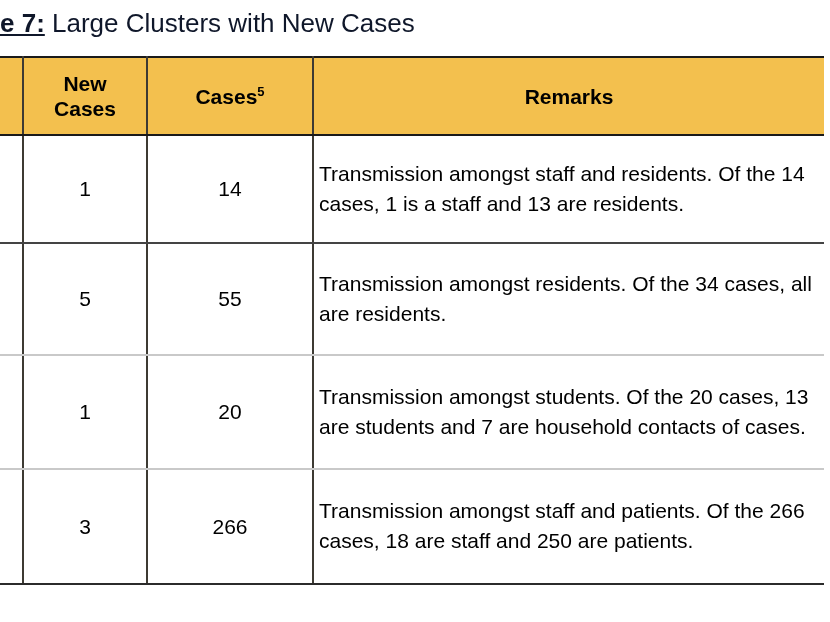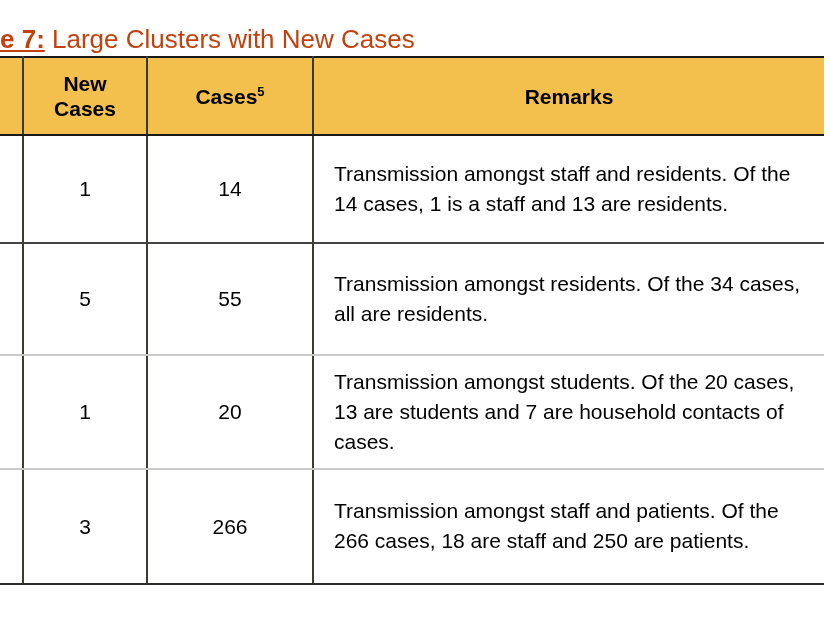--- a/index.html
+++ b/index.html
@@ -21,27 +21,27 @@
     position: relative;
     width: 830px;
     height: 622px;
     background: #ffffff;
   }
 
   
   .caption {
     position: absolute;
     left: 0px;
-    top: 22px;
+    top: 6px;
     width: 830px;
     height: 40px;
     font-size: 26px;
     line-height: 34px;
     white-space: nowrap;
-    color: #c2410c;
+    color: #0f172a;
   }
   .caption-label {
     font-weight: bold;
     text-decoration: underline;
     text-underline-offset: 2px;
   }
   .caption-text {
     font-weight: normal;
   }
 
@@ -115,21 +115,21 @@
 
   td.num {
     text-align: center;
     font-size: 21px;
     line-height: 26px;
   }
   td.remarks {
     text-align: left;
     font-size: 21px;
     line-height: 30px;
-    padding: 8px 10px 9px 20px;
+    padding: 8px 10px 9px 5px;
   }
   td.cluster {
     padding: 0;
   }
 
   tbody tr.r1 { height: 108px; }
   tbody tr.r2 { height: 112px; }
   tbody tr.r3 { height: 114px; }
   tbody tr.r4 { height: 115px; }
 </style>

